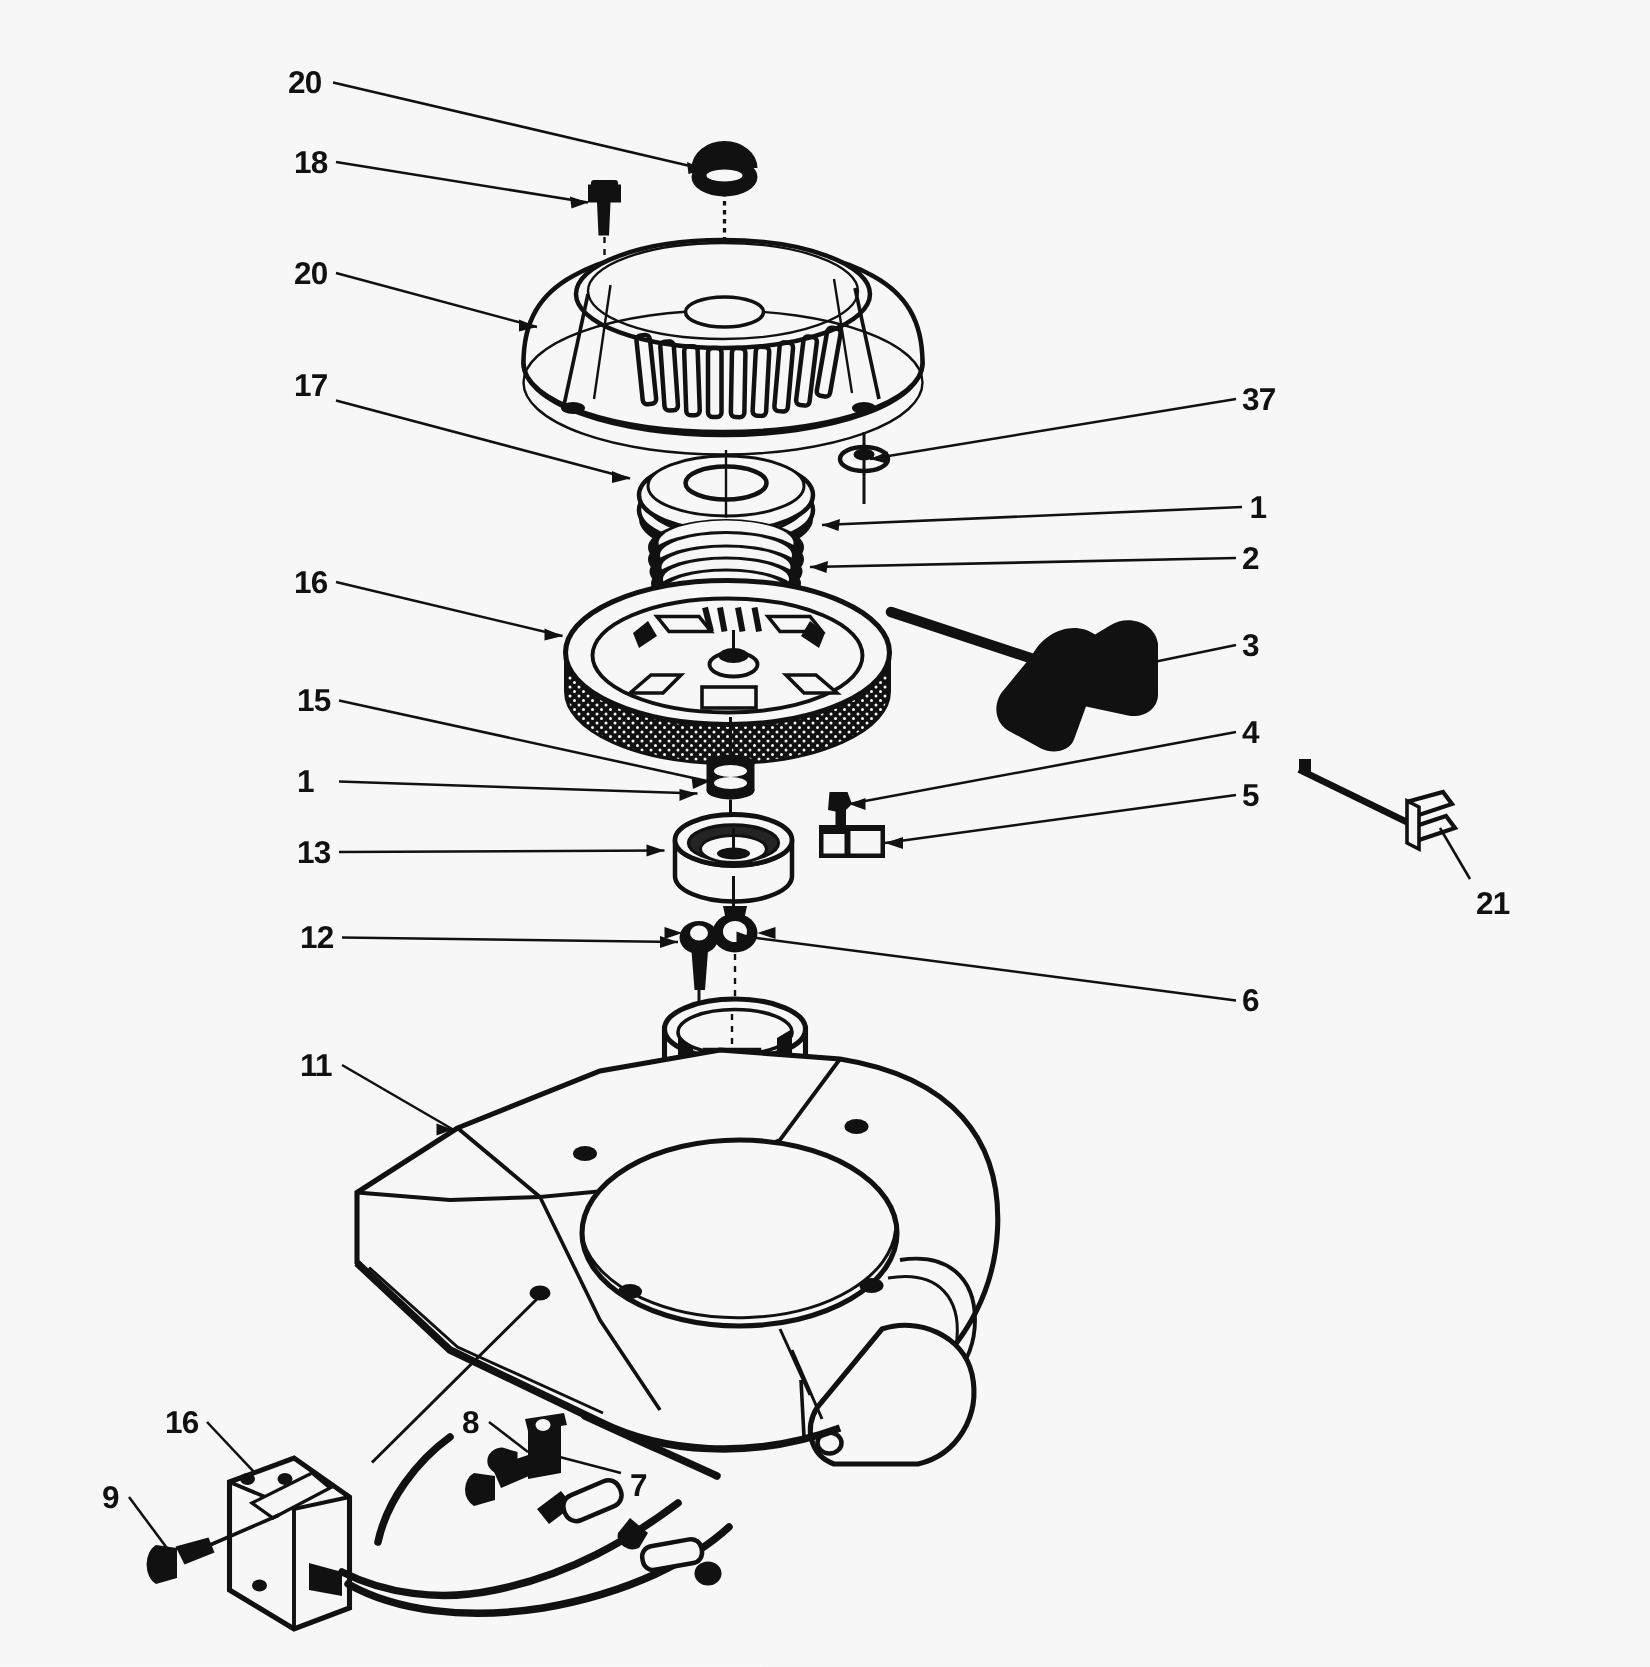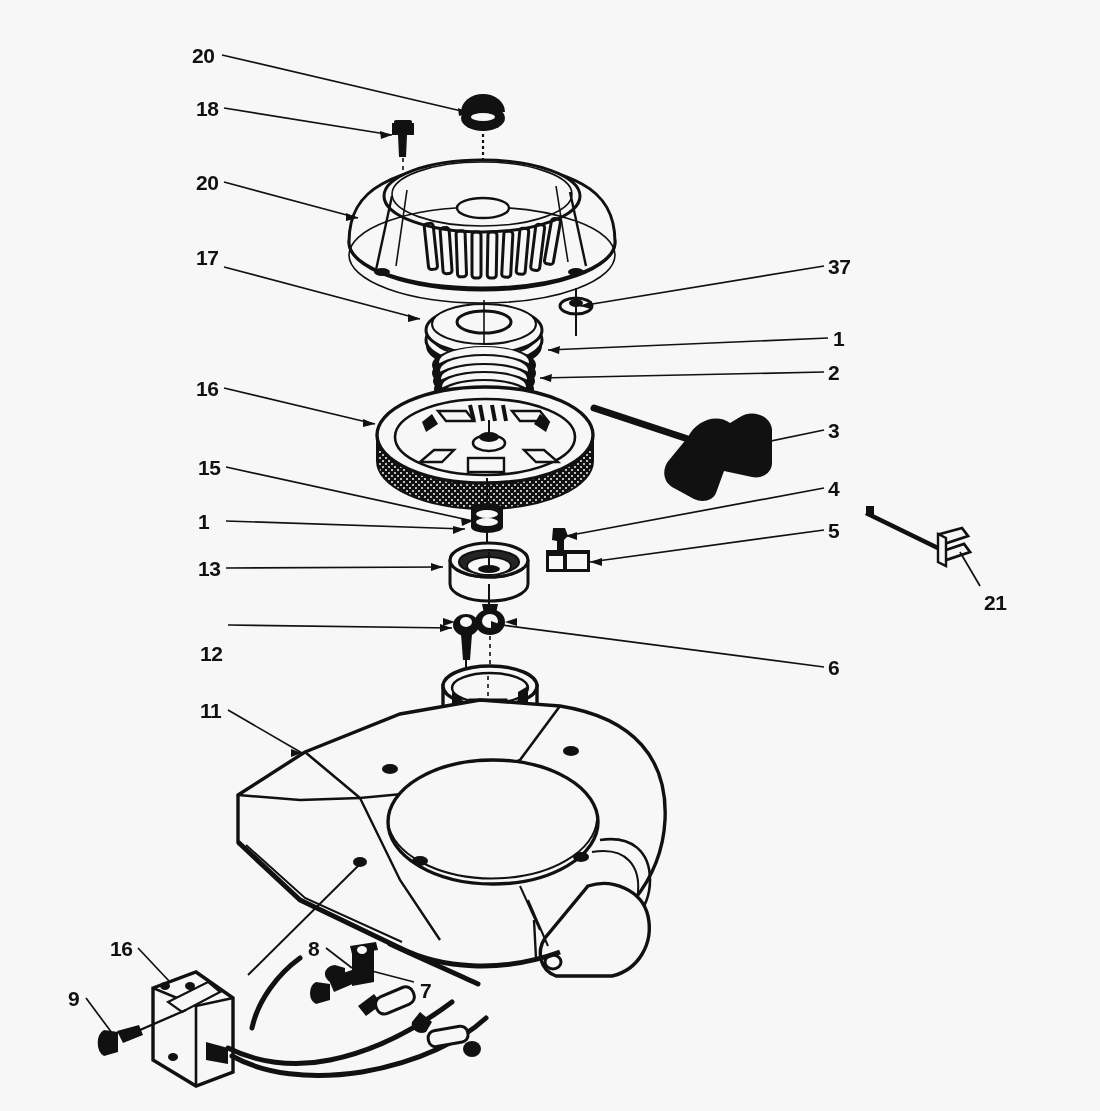--- a/index.html
+++ b/index.html
@@ -410,21 +410,21 @@
   </svg>
 
   <div class="callout" style="left:192px; top:45px;">20</div>
   <div class="callout" style="left:196px; top:98px;">18</div>
   <div class="callout" style="left:196px; top:172px;">20</div>
   <div class="callout" style="left:196px; top:247px;">17</div>
   <div class="callout" style="left:196px; top:378px;">16</div>
   <div class="callout" style="left:198px; top:457px;">15</div>
   <div class="callout" style="left:198px; top:511px;">1</div>
   <div class="callout" style="left:198px; top:558px;">13</div>
-  <div class="callout" style="left:200px; top:615px;margin-top:28px;">12</div>
+  <div class="callout" style="left:200px; top:615px;">12</div>
   <div class="callout" style="left:200px; top:700px;">11</div>
   <div class="callout" style="left:110px; top:938px;">16</div>
   <div class="callout" style="left:68px;  top:988px;">9</div>
   <div class="callout" style="left:308px; top:938px;">8</div>
   <div class="callout" style="left:420px; top:980px;">7</div>
 
   <div class="callout" style="left:828px; top:256px;">37</div>
   <div class="callout" style="left:833px; top:328px;">1</div>
   <div class="callout" style="left:828px; top:362px;">2</div>
   <div class="callout" style="left:828px; top:420px;">3</div>

